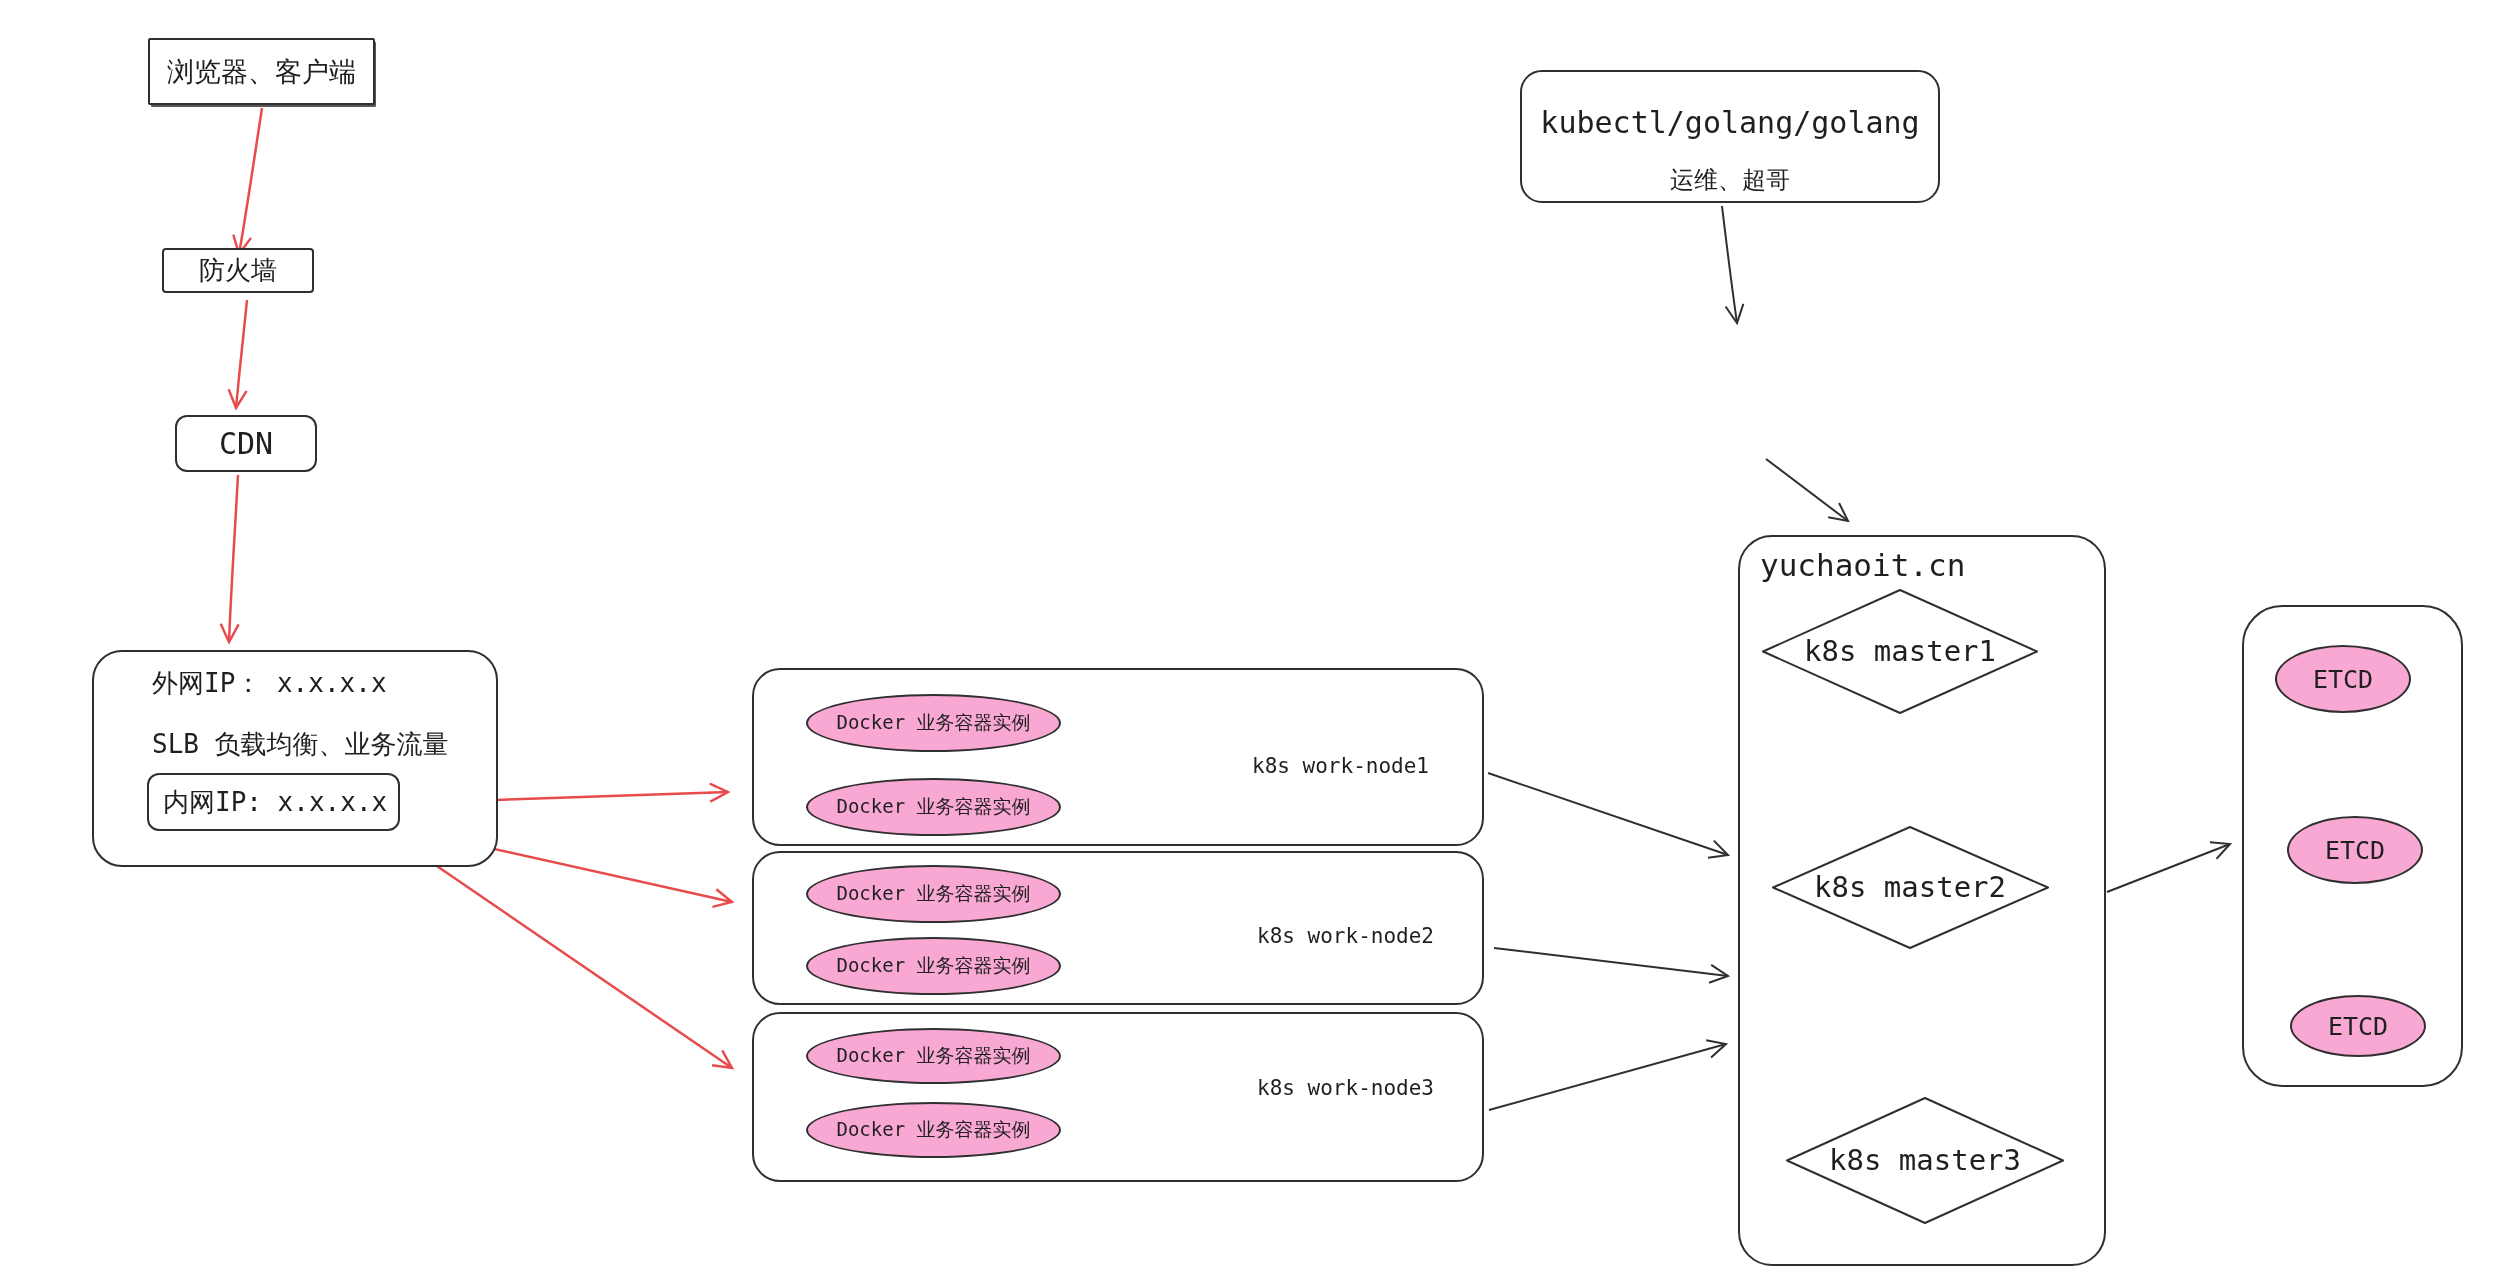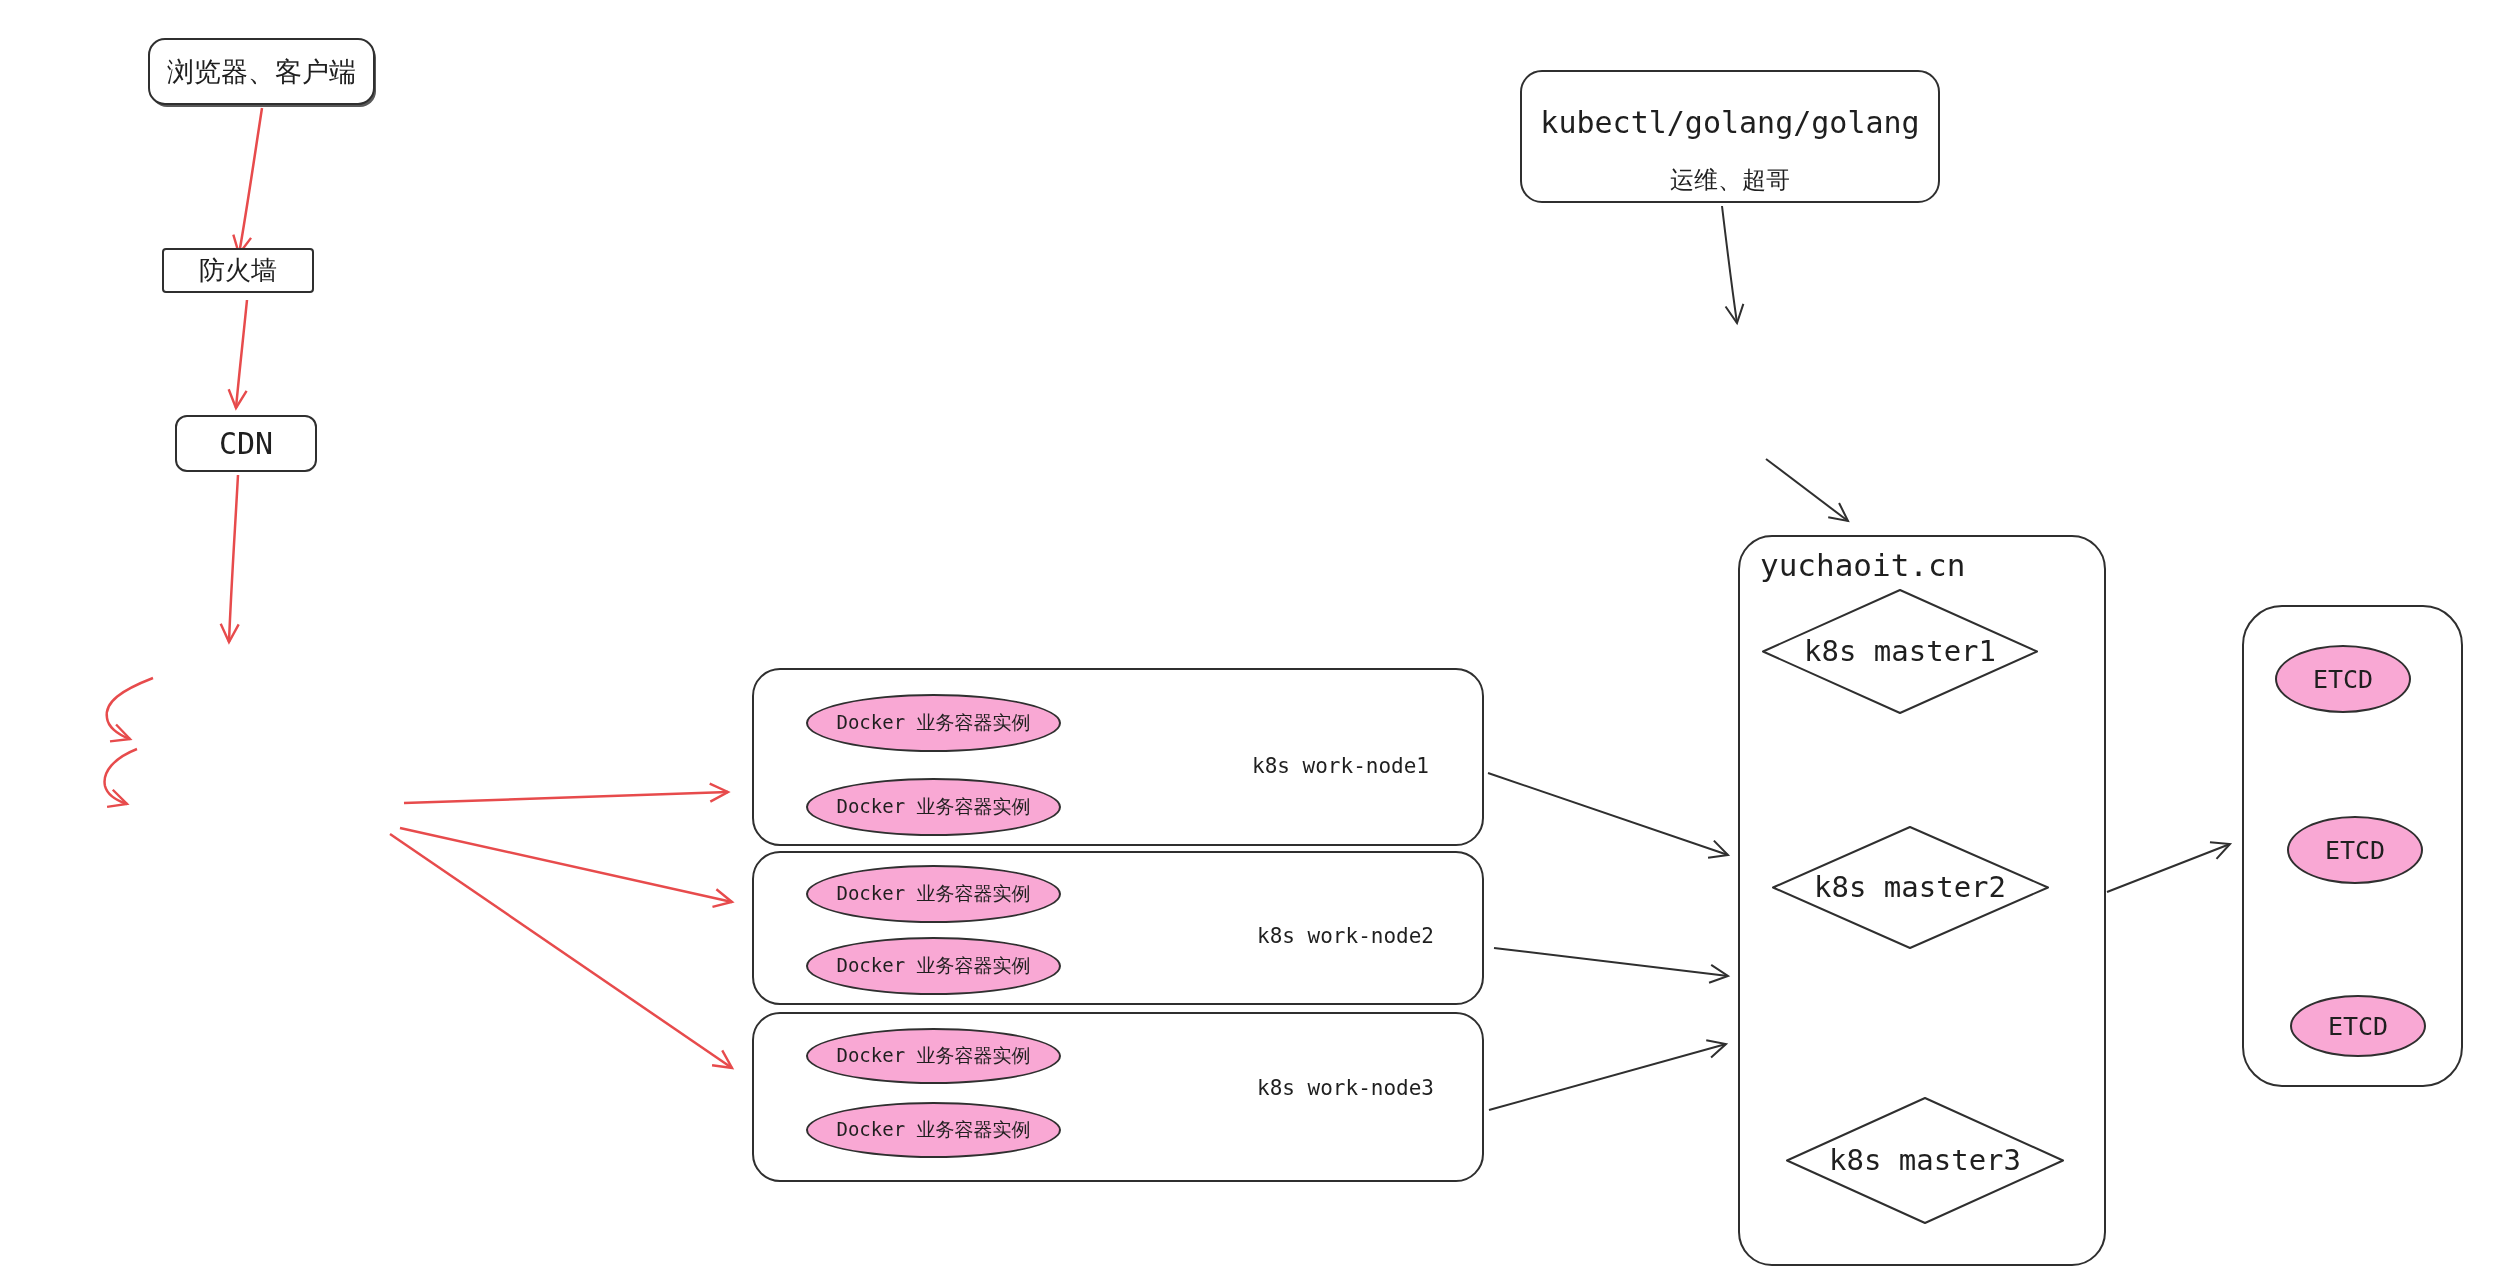--- a/index.html
+++ b/index.html
@@ -8,21 +8,21 @@
     width:2498px;height:1284px;
     background:#ffffff;
     font-family:"DejaVu Sans Mono","DejaVu Sans","Liberation Sans",sans-serif;
     color:var(--ink-text,#1f1f1f);
     overflow:hidden;
   }
   #arrow-layer{position:absolute;left:0;top:0;z-index:1;}
   .node{
     position:absolute;
     border:2px solid var(--ink,#2f2f2f);
-    border-radius:17px;
+    border-radius:2px;
     background:#ffffff;
     box-sizing:border-box;
     z-index:2;
     white-space:nowrap;
   }
   .node.centered{display:flex;align-items:center;justify-content:center;}
   .sketch-double{box-shadow:2px 3px 0 -1px rgba(47,47,47,0.8);}
   .ellipse{
     position:absolute;
     border:2px solid var(--ink,#2f2f2f);
@@ -87,20 +87,27 @@
   </div>
 
   <div class="node centered fs26" style="left:162px;top:248px;width:152px;height:45px;border-radius:4px;">
     <span>防火墙</span>
   </div>
 
   <div class="node centered fs30" style="left:175px;top:415px;width:142px;height:57px;border-radius:12px;">
     <span>CDN</span>
   </div>
 
+  <div class="node" style="left:92px;top:650px;width:406px;height:217px;border-radius:30px;">
+    <div class="label fs26" style="left:58px;top:14px;">外网IP：  x.x.x.x</div>
+    <div class="label fs26" style="left:58px;top:75px;">SLB 负载均衡、业务流量</div>
+    <div class="node fs26" style="left:53px;top:121px;width:253px;height:58px;border-radius:12px;display:flex;align-items:center;padding-left:14px;">
+      <span>内网IP: x.x.x.x</span>
+    </div>
+  </div>
 
   <div class="node" style="left:752px;top:668px;width:732px;height:178px;border-radius:28px;">
     <div class="ellipse fs19" style="left:52px;top:24px;width:255px;height:58px;">
       <span>Docker 业务容器实例</span>
     </div>
     <div class="ellipse fs19" style="left:52px;top:108px;width:255px;height:58px;">
       <span>Docker 业务容器实例</span>
     </div>
     <div class="label fs21" style="left:498px;top:84px;">k8s work-node1</div>
   </div>

